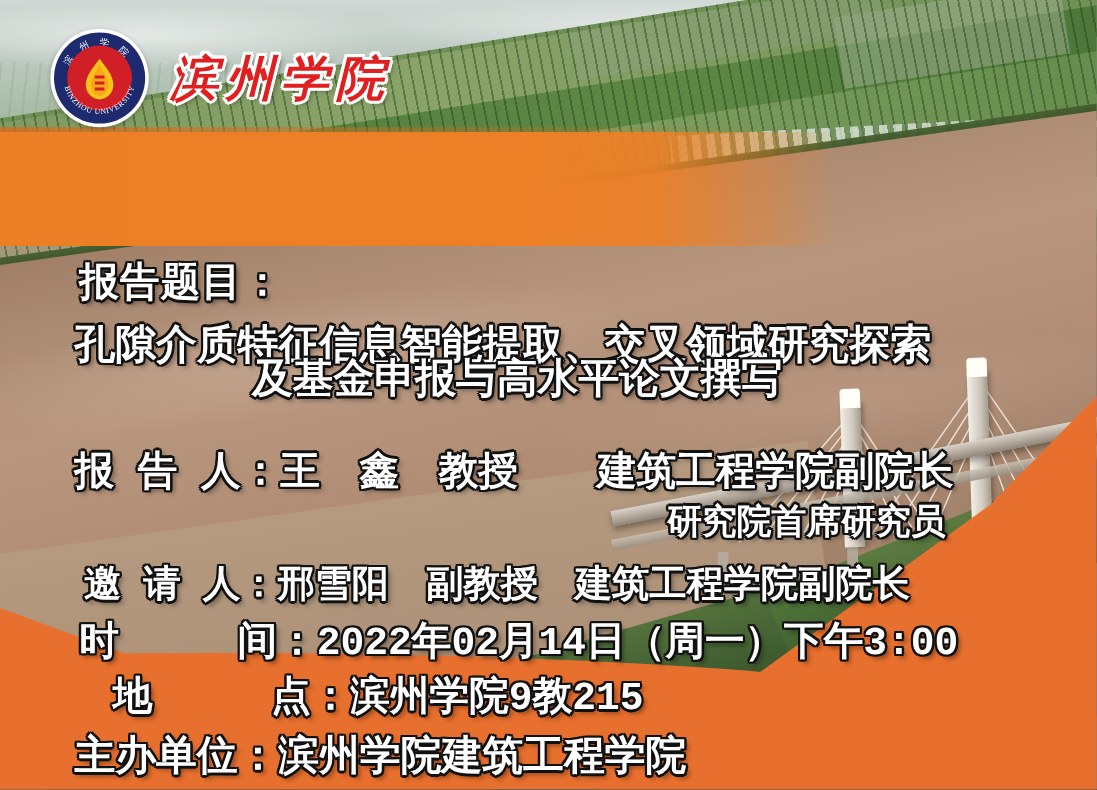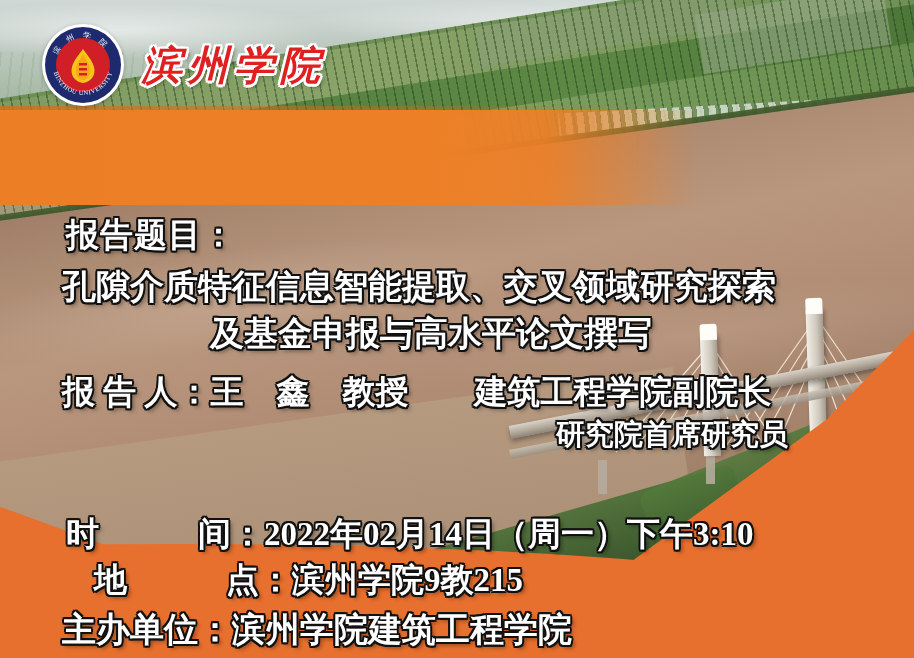--- a/index.html
+++ b/index.html
@@ -250,31 +250,31 @@
     font-family:"DejaVu Sans","Liberation Sans",sans-serif;
     text-shadow:
       3px 3px 0 #3a3a3a, 4px 4px 0 #2e2e2e, 5px 5px 6px rgba(0,0,0,.45),
       -1px -1px 0 #666, 1px -1px 0 #666, -1px 1px 0 #666;
     white-space:nowrap;
   }
 
   .body-text{position:absolute;left:0;top:0;width:914px;height:658px;}
   .ln{
     position:absolute;white-space:nowrap;color:#ffffff;font-weight:bold;
-    font-family:Liberation Serif, serif;
+    font-family:Liberation Mono, monospace;
     text-shadow:
       -1.6px -1.6px 0 #111, 1.6px -1.6px 0 #111,
       -1.6px 1.6px 0 #111, 1.6px 1.6px 0 #111,
       0 -2px 0 #111, 0 2px 0 #111, -2px 0 0 #111, 2px 0 0 #111,
       3px 3px 4px rgba(0,0,0,.45);
     text-align: right;
   }
   .l-topic-label{left:66px;top:213px;font-size:33px;letter-spacing:1px;}
   .l-topic1{left:62px;top:264px;font-size:34px;letter-spacing:0px;}
-  .l-topic2{left:210px;top:311px;font-size:34px;letter-spacing:0px;}
+  .l-topic2{left:210px;top:293px;font-size:34px;letter-spacing:0px;}
   .l-speaker{left:62px;top:370px;font-size:33px;letter-spacing:0px;}
   .l-speaker2{left:556px;top:415px;font-size:29px;letter-spacing:0px;}
   .l-invite{left:70px;top:466px;font-size:31px;letter-spacing:0px;}
   .l-time{left:66px;top:512px;font-size:33px;letter-spacing:0px;}
   .l-place{left:66px;top:558px;font-size:33px;letter-spacing:0px;margin-left:28px;}
   .l-host{left:62px;top:607px;font-size:34px;letter-spacing:0px;}
 </style>
 </head>
 <body>
 
@@ -388,18 +388,19 @@
     <div class="brand">滨州学院</div>
   </div>
 
 
   <div class="body-text">
     <div class="ln l-topic-label">报告题目：</div>
     <div class="ln l-topic1">孔隙介质特征信息智能提取、交叉领域研究探索</div>
     <div class="ln l-topic2">及基金申报与高水平论文撰写</div>
     <div class="ln l-speaker">报 告 人：王　鑫　教授　　建筑工程学院副院长</div>
     <div class="ln l-speaker2">研究院首席研究员</div>
-    <div class="ln l-time">时　　　间：2022年02月14日（周一）下午3:10</div>
+    <div class="ln l-invite">邀 请 人：邢雪阳　副教授　建筑工程学院副院长</div>
+    <div class="ln l-time">时　　　间：2022年02月14日（周一）下午3:00</div>
     <div class="ln l-place">地　　　点：滨州学院9教215</div>
     <div class="ln l-host">主办单位：滨州学院建筑工程学院</div>
   </div>
 
 </div>
 
 </body></html>

